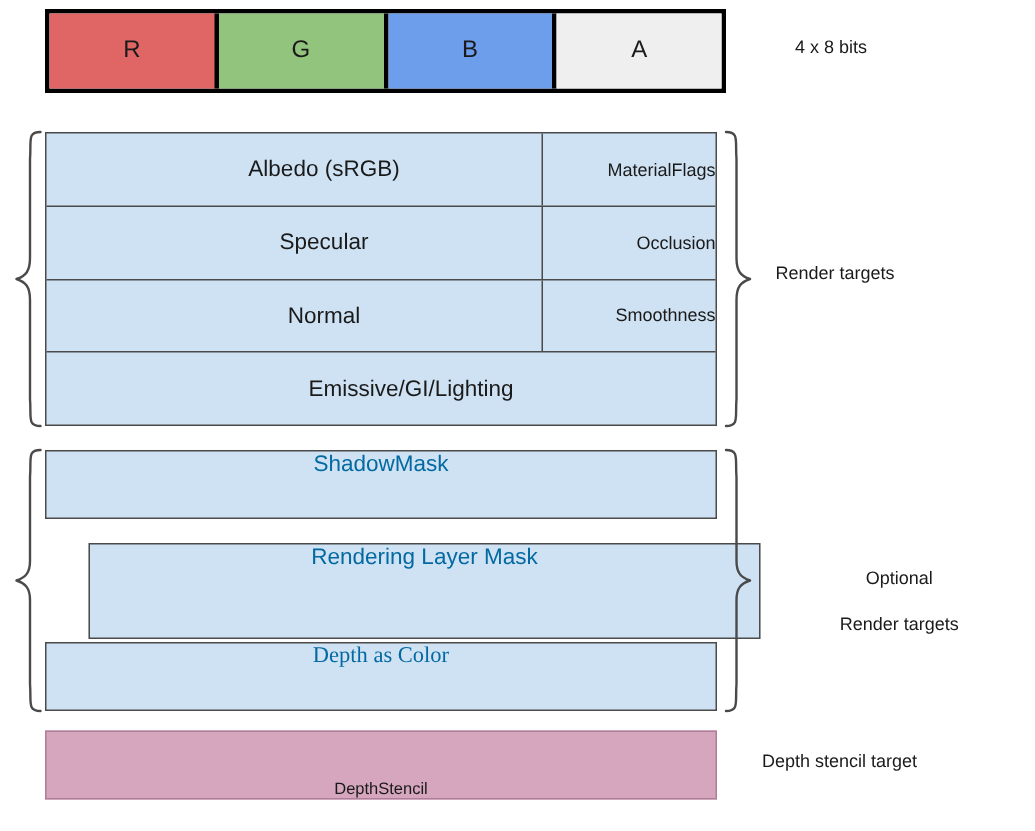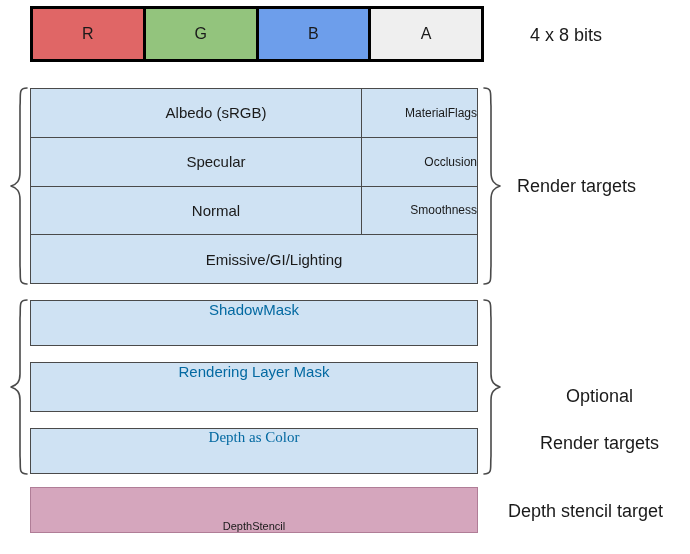--- a/index.html
+++ b/index.html
@@ -103,21 +103,21 @@
     background: #d5a6bd;
     display: flex;
     align-items: flex-end;
     justify-content: center;
     font-size: 11px;
     color: #1a1a1a;
   }
 
   
   .side-label {
-    font-size: 18px;
+    font-size: 12px;
     color: #1a1a1a;
     line-height: 1.3;
     white-space: pre-line;
   }
   .side-label.centered { text-align: center; }
 
   
   .brace { position: absolute; }
   .brace svg { display: block; overflow: visible; }
   .brace path {
@@ -198,21 +198,21 @@
       <path d="M3 2 C 12 2, 9 8, 10 20 L 10 86 C 10 95, 13 98, 19 100 C 13 102, 10 105, 10 114 L 10 180 C 9 192, 12 198, 3 198"></path>
     </svg>
   </div>
 
   <div class="abs side-label" style="left:517px; top:175px;">Render targets</div>
 
   <div class="abs opt-box" style="top:300px; height:46px;">
     <span>ShadowMask</span>
   </div>
 
-  <div class="abs opt-box" style="top:362px; height:50px;">
+  <div class="abs opt-box" style="top:362px; height:64px;margin-left:29px;">
     <span>Rendering Layer Mask</span>
   </div>
 
   <div class="abs opt-box" style="top:428px; height:46px;font-family:Liberation Serif, serif;">
     <span>Depth as Color</span>
   </div>
 
   <div class="brace" style="left:8px; top:298px;">
     <svg width="22" height="178" viewBox="0 0 22 178">
       <path d="M19 2 C 10 2, 13 8, 12 20 L 12 76 C 12 84, 9 87, 3 89 C 9 91, 12 94, 12 102 L 12 158 C 13 170, 10 176, 19 176"></path>

